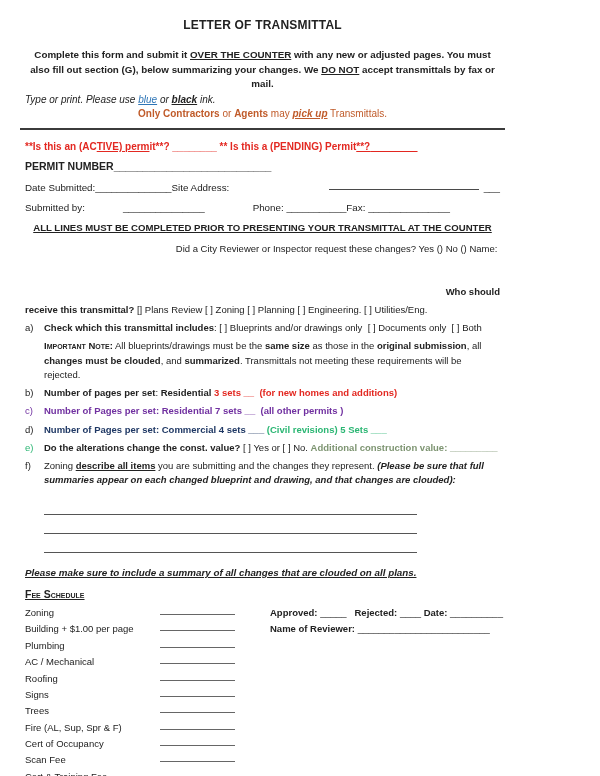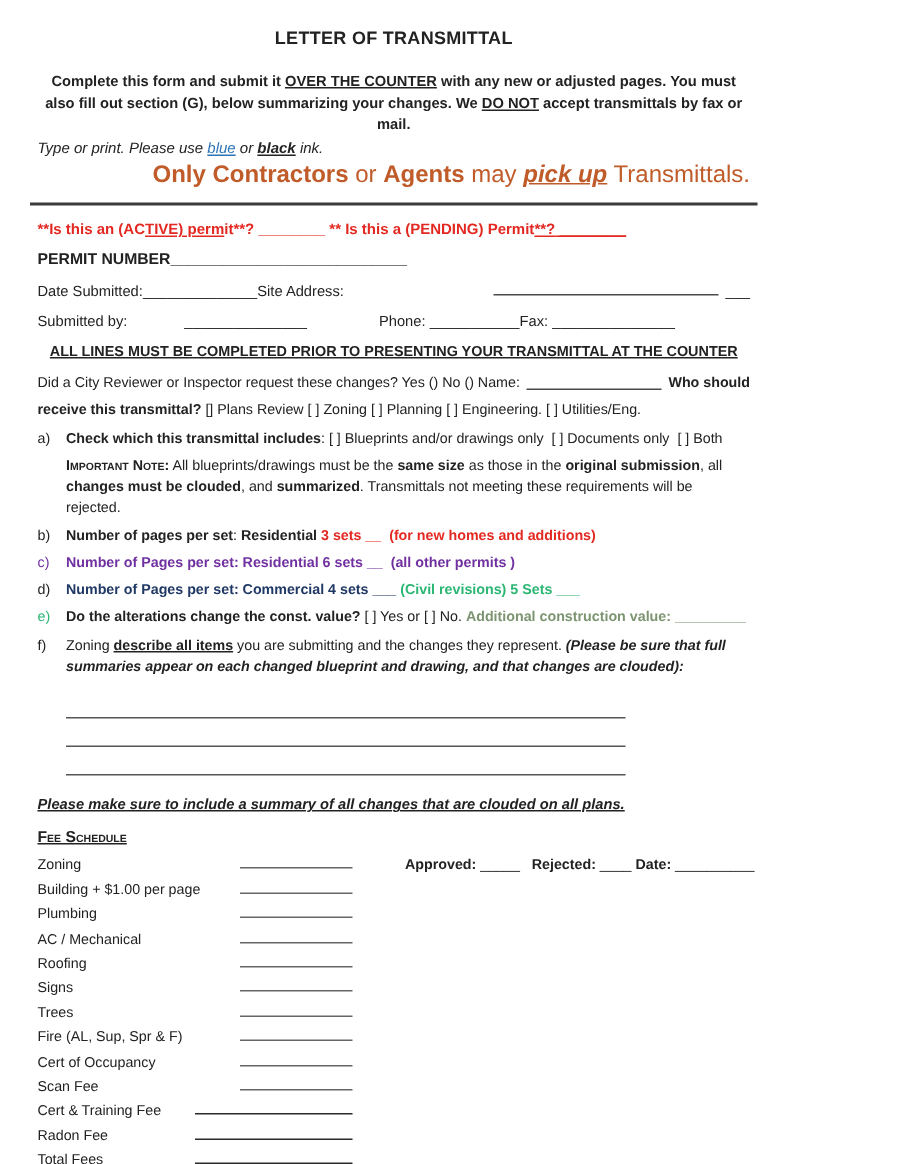--- a/index.html
+++ b/index.html
@@ -18,28 +18,28 @@
   .i{font-style:italic;}
   .u{text-decoration:underline;}
   .sc{font-variant:small-caps;}
   .seg{white-space:pre-wrap;}
   .flexline{display:flex;align-items:flex-end;white-space:pre;}
   .flexline .fill{flex:1 1 auto;border-bottom:1px solid #4a4a4a;margin:0 2px 3px 2px;height:10px;}
   .fill-w{display:inline-block;height:1px;}
   .doc-title{font-size:12px;font-weight:bold;text-align:center;margin:4px 0 16px 0;letter-spacing:.2px;}
   .intro1{font-weight:bold;text-align:center;font-size:9.8px;line-height:1.5;margin:0 2px 2px 2px;}
   .intro2{font-style:italic;text-align:left;font-size:10px;margin:2px 0;}
-  .intro3{text-align:right;font-size:16px;margin:3px 0 9px 0;}
+  .intro3{text-align:center;font-size:10px;margin:3px 0 9px 0;}
   .rule-top{border:none;border-top:2px solid #3b3b3b;margin:6px -5px 11px -5px;}
   .rule-bottom{border:none;border-top:2px solid #2e2e2e;margin:10px -5px 0 -5px;}
   .red-line{font-size:10px;font-weight:bold;margin-bottom:8px;}
   .permit-line{font-size:10.5px;font-weight:bold;margin-bottom:7px;}
   .fieldrow{margin-bottom:9px;font-size:9.8px;}
   .counter-line{text-align:center;font-weight:bold;text-decoration:underline;font-size:9.6px;margin-bottom:9px;}
-  .bodyline{line-height:1.5;margin-bottom:4px;}
+  .bodyline{line-height:1.5;margin-bottom:4px;flex-direction:column;}
   .item{display:flex;margin-bottom:4px;line-height:1.5;}
   .item-label{width:19px;flex-shrink:0;}
   .item-content{flex:1;white-space:pre-wrap;}
   .item-indent{margin-left:19px;}
   .write-line{margin-left:19px;width:373px;border-bottom:1px solid #555;height:18px;}
   .write-line.first{margin-top:8px;}
   .summary-note{margin-top:14px;margin-bottom:10px;font-weight:bold;font-style:italic;text-decoration:underline;font-size:9.8px;}
   .fee-heading{font-weight:bold;font-variant:small-caps;text-decoration:underline;font-size:10.5px;margin-bottom:2px;}
   .fs-row{display:flex;align-items:flex-end;height:16.4px;}
   .fs-label{width:135px;flex-shrink:0;}
@@ -86,21 +86,21 @@
   </div>
   <div class="item item-indent">
     <span class="item-content seg"><span class="b sc">Important Note:</span><span> All blueprints/drawings must be the </span><span class="b">same size</span><span> as those in the </span><span class="b">original submission</span><span>, all </span><span class="b">changes must be clouded</span><span>, and </span><span class="b">summarized</span><span>. Transmittals not meeting these requirements will be rejected.</span></span>
   </div>
   <div class="item">
     <span class="item-label">b)</span>
     <span class="item-content seg"><span class="b">Number of pages per set</span><span>: </span><span class="b">Residential </span><span class="b" style="color: rgb(227, 40, 33);">3 sets __  (for new homes and additions)</span></span>
   </div>
   <div class="item">
     <span class="item-label" style="color: rgb(112, 48, 160);">c)</span>
-    <span class="item-content seg"><span class="b" style="color: rgb(112, 48, 160);">Number of Pages per set: Residential 6 sets __  (all other permits )</span></span>
+    <span class="item-content seg"><span class="b" style="color: rgb(112, 48, 160);">Number of Pages per set: Residential 7 sets __  (all other permits )</span></span>
   </div>
   <div class="item">
     <span class="item-label">d)</span>
     <span class="item-content seg"><span class="b" style="color: rgb(31, 56, 100);">Number of Pages per set: Commercial 4 sets </span><span class="b" style="color: rgb(31, 56, 100);">___ </span><span class="b" style="color: rgb(43, 182, 115);">(Civil revisions) 5 Sets ___</span></span>
   </div>
   <div class="item">
     <span class="item-label" style="color: rgb(43, 182, 115);">e)</span>
     <span class="item-content seg"><span class="b">Do the alterations change the const. value?</span><span> [ ] Yes or [ ] No. </span><span class="b" style="color: rgb(125, 148, 113);">Additional construction value: _________</span></span>
   </div>
   <div class="item">
@@ -117,20 +117,21 @@
   <div class="fee-heading">Fee Schedule</div>
 
   <div class="fs-row">
     <span class="fs-label">Zoning</span>
     <span class="fs-lline"></span>
     <span class="fs-right seg"><span class="b">Approved: </span><span>_____</span><span>   </span><span class="b">Rejected: </span><span>____</span><span> </span><span class="b">Date: </span><span>__________</span></span>
   </div>
   <div class="fs-row">
     <span class="fs-label">Building + $1.00 per page</span>
     <span class="fs-lline"></span>
+    <span class="fs-right seg"><span class="b">Name of Reviewer: </span><span>_________________________</span></span>
   </div>
   <div class="fs-row">
     <span class="fs-label">Plumbing</span>
     <span class="fs-lline"></span>
     <span class="rline" style="flex:1"><span class="bar std"></span></span>
   </div>
   <div class="fs-row">
     <span class="fs-label">AC / Mechanical</span>
     <span class="fs-lline"></span>
     <span class="rline" style="flex:1"><span class="bar std"></span></span>

